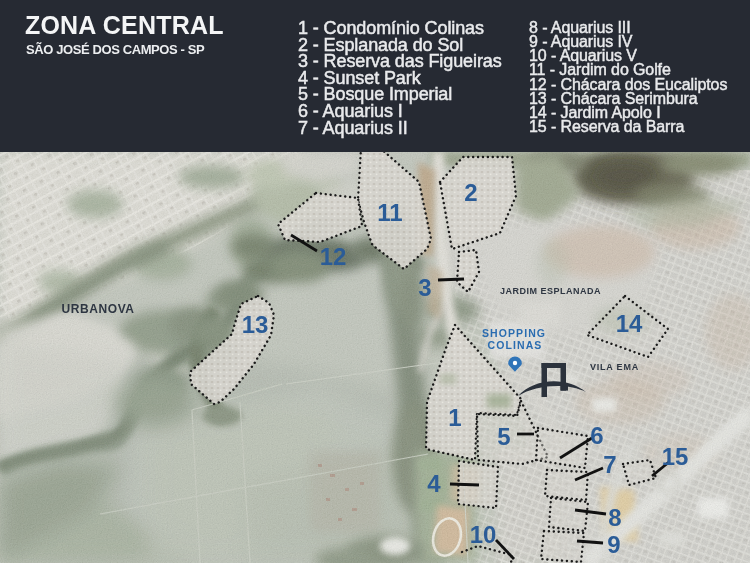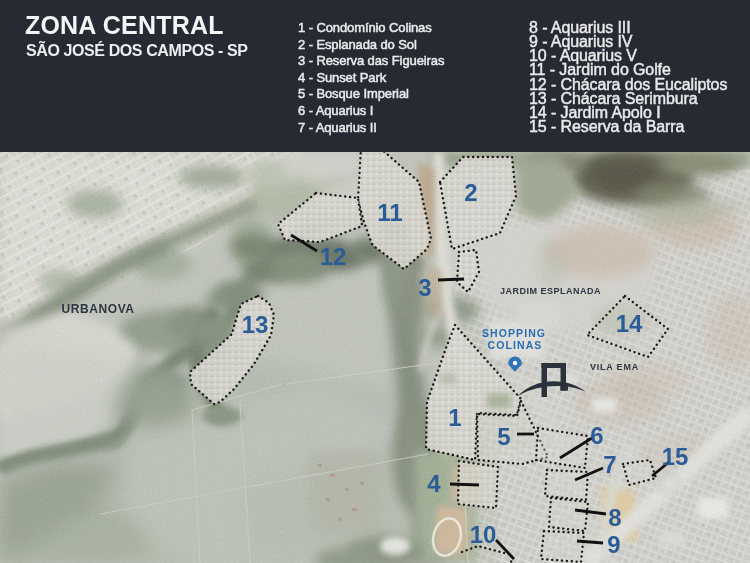--- a/index.html
+++ b/index.html
@@ -1,20 +1,20 @@
 <!DOCTYPE html>
 <html><head>
 <meta charset="utf-8">
 <style>
   html,body{margin:0;padding:0;background:#262a33;}
   #page{position:relative;width:750px;height:563px;overflow:hidden;font-family:"Liberation Sans",sans-serif;}
   #header{position:absolute;left:0;top:0;width:750px;height:152px;background:#262a33;}
   .title{position:absolute;left:25px;top:11px;color:#f4f5f6;font-size:25px;font-weight:700;letter-spacing:0.2px;}
-  .subtitle{position:absolute;left:26px;top:42px;color:#eceef0;font-size:16px;font-weight:700;letter-spacing:-0.4px;}
-  .leg1{position:absolute;left:298px;top:20px;color:#e9eaec;font-size:13px;font-weight:400;letter-spacing:-0.1px;line-height:16.6px;-webkit-text-stroke:0.5px #e9eaec;}
+  .subtitle{position:absolute;left:26px;top:42px;color:#eceef0;font-size:13px;font-weight:700;letter-spacing:-0.4px;}
+  .leg1{position:absolute;left:298px;top:20px;color:#e9eaec;font-size:18px;font-weight:400;letter-spacing:-0.1px;line-height:16.6px;-webkit-text-stroke:0.5px #e9eaec;}
   .leg2{position:absolute;left:529px;top:21px;color:#e9eaec;font-size:16px;font-weight:400;letter-spacing:-0.1px;line-height:14.15px;-webkit-text-stroke:0.45px #e9eaec;}
 </style>
 </head>
 <body>
 <div id="page">
   <div id="header">
     <div class="title">ZONA CENTRAL</div>
     <div class="subtitle">SÃO JOSÉ DOS CAMPOS - SP</div>
     <div class="leg1">1 - Condomínio Colinas<br>2 - Esplanada do Sol<br>3 - Reserva das Figueiras<br>4 - Sunset Park<br>5 - Bosque Imperial<br>6 - Aquarius I<br>7 - Aquarius II</div>
     <div class="leg2">8 - Aquarius III<br>9 - Aquarius IV<br>10 - Aquarius V<br>11 - Jardim do Golfe<br>12 - Chácara dos Eucaliptos<br>13 - Chácara Serimbura<br>14 - Jardim Apolo I<br>15 - Reserva da Barra</div>

